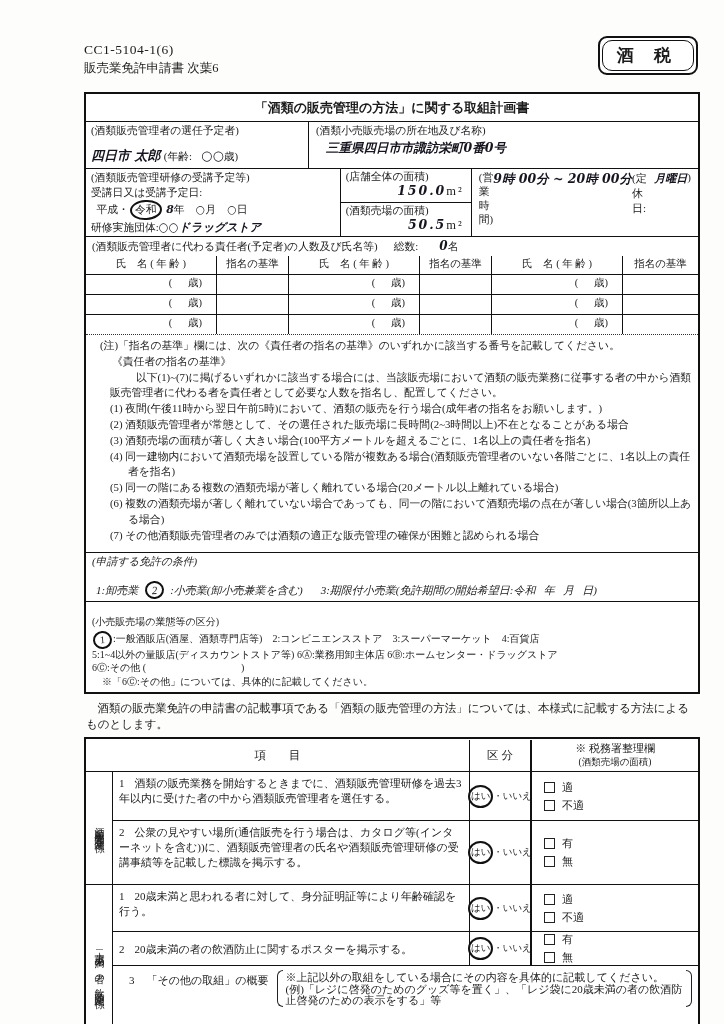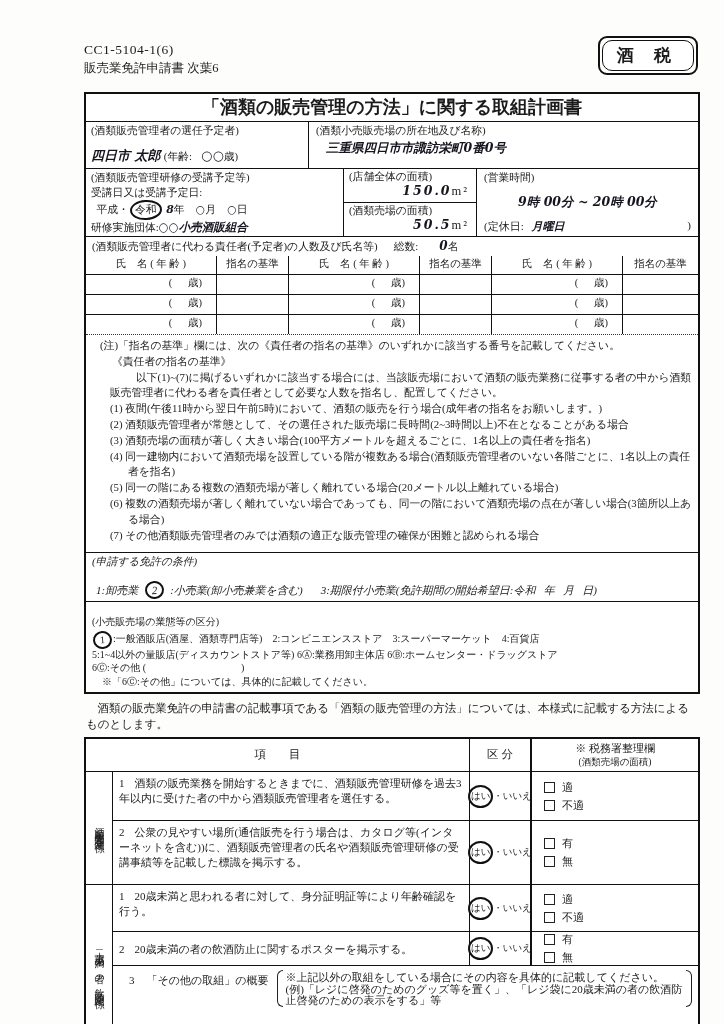--- a/index.html
+++ b/index.html
@@ -14,38 +14,38 @@
   
   .hdr { display:flex; justify-content:space-between; align-items:flex-start; height:56px; }
   .hdr-left { padding-left:0px; padding-top:6px; }
   .form-code { font-size:13.5px; letter-spacing:.5px; }
   .form-sub  { font-size:12.5px; margin-top:2px; }
   .stamp { margin-right:2px; border:2px solid #111; border-radius:9px; padding:2px; background:#fff; }
   .stamp-in { border:1.5px solid #111; border-radius:10px; padding:3px 14px; font-size:17px; font-weight:bold; letter-spacing:8px; }
 
   
   .mainbox { border:2.5px solid #111; background:#fff; }
-  .m-title { text-align:center; font-weight:bold; font-size:18px; line-height:27px; height:27px; }
+  .m-title { text-align:center; font-weight:bold; font-size:13px; line-height:27px; height:27px; }
   .lab { font-size:10.8px; }
   .hw { font-style:italic; font-weight:bold; color:#15151f; font-family:"DejaVu Serif","Liberation Serif",serif; }
   .pre { white-space:pre; }
 
   .row2 { display:flex; border-top:1.5px solid #111; min-height:47px; }
   .r2-left { width:223px; border-right:1px solid #111; padding:2px 5px; display:flex; flex-direction:column; justify-content:space-between; }
   .r2-right { flex:1; padding:2px 7px; }
   .val-name { font-size:13px; padding-bottom:1px; }
   .val-addr { font-size:12.5px; margin-top:2px; padding-left:10px; }
 
   .row3 { display:flex; border-top:1px solid #111; min-height:64px; }
   .r3-c1 { width:258px; border-right:1px solid #111; padding:1px 5px; font-size:10.8px; line-height:15px; }
   .r3-c2 { width:133px; border-right:1px solid #111; display:flex; flex-direction:column; }
   .r3-half { flex:1; padding:1px 5px; font-size:10.8px; }
   .r3-half + .r3-half { border-top:1px solid #111; }
   .area-val { text-align:right; font-size:12.5px; padding-right:2px; margin-top:-1px; letter-spacing:2px; }
-  .r3-c3 { flex:1; padding:2px 7px; font-size:10.8px; display:flex; flex-direction:column; justify-content:space-between; }
+  .r3-c3 { flex:1; padding:2px 7px; font-size:10.8px; display:flex; justify-content:space-between; }
   .hours-val { text-align:center; font-size:12.5px; }
   .holiday-line { font-size:11px; display:flex; }
   .hw-oval { display:inline-block; border:2px solid #111; border-radius:50%; padding:0 3px 1px 3px; margin:0 1px; transform:rotate(-3deg); }
 
   .row4 { border-top:1px solid #111; padding:2px 6px 1px 6px; font-size:10.8px; height:20px; }
 
   .ngrid { display:grid; grid-template-columns:131px 72px 131px 72px 131px 1fr; font-size:10.5px; }
   .ngrid > div { border-right:1px solid #111; padding:1px 4px; min-height:18px; }
   .ngrid > div:nth-child(6n) { border-right:none; }
   .ng-h { text-align:center; }
@@ -64,21 +64,21 @@
   .hw-circ { display:inline-flex; align-items:center; justify-content:center; width:19px; height:18px; border:2px solid #111; border-radius:50%; margin:0 1px; transform:rotate(-4deg); flex:none; }
 
   .biz { border-top:1.5px solid #111; padding:14px 6px 3px 6px; font-size:10px; line-height:12.8px; min-height:62px; }
   .biz-l1 { display:flex; align-items:center; margin-top:2px; }
   .biz-note { padding-left:10px; margin-top:2px; }
 
   .statement { padding:6px 2px 5px 2px; font-size:11.5px; line-height:16px; text-indent:1em; min-height:38px; }
 
   
   .tbl { border:2.5px solid #111; background:#fff; font-size:11px; }
-  .t-hdr { display:flex; border-bottom:1.5px solid #111; }
+  .t-hdr { display:flex; border-bottom:1.5px solid #111;align-items:center; }
   .th-item { width:384px; border-right:1px solid #111; text-align:center; padding:8px 0; font-size:11.5px; }
   .th-kubun { width:62px; border-right:2px solid #111; text-align:center; padding:8px 0; font-size:11.5px; }
   .th-seiri { flex:1; text-align:center; padding:2px 0; }
   .th-seiri .sub { font-size:9.5px; }
 
   .grp { display:flex; }
   .grp + .grp { border-top:1.8px solid #111; }
   .vcell { width:27px; border-right:1px solid #111; display:flex; align-items:center; justify-content:center; }
   .vlabel { writing-mode:vertical-rl; text-orientation:upright; font-size:10px; letter-spacing:2px; }
   .grp-rows { flex:1; display:flex; flex-direction:column; }
@@ -136,21 +136,21 @@
       </div>
 
       <div class="row3">
         <div class="r3-c1">
           <div>(酒類販売管理研修の受講予定等)</div>
           <div>受講日又は受講予定日:</div>
           <div>
             <span class="pre">  平成</span><span>・</span><span class="hw-oval"><span>令和</span></span><span class="hw pre"> 8</span><span>年</span><span class="hw pre">   ○</span><span>月</span><span class="hw pre">   ○</span><span>日</span>
           </div>
           <div>
-            <span>研修実施団体:</span><span class="hw" style="font-size:11.5px">○○小売酒販組合</span>
+            <span>研修実施団体:</span><span class="hw" style="font-size:11.5px">○○ドラッグストア</span>
           </div>
         </div>
         <div class="r3-c2">
           <div class="r3-half">
             <div>(店舗全体の面積)</div>
             <div class="area-val"><span class="hw">150.0</span><span>m²</span></div>
           </div>
           <div class="r3-half">
             <div>(酒類売場の面積)</div>
             <div class="area-val"><span class="hw">50.5</span><span>m²</span></div>

